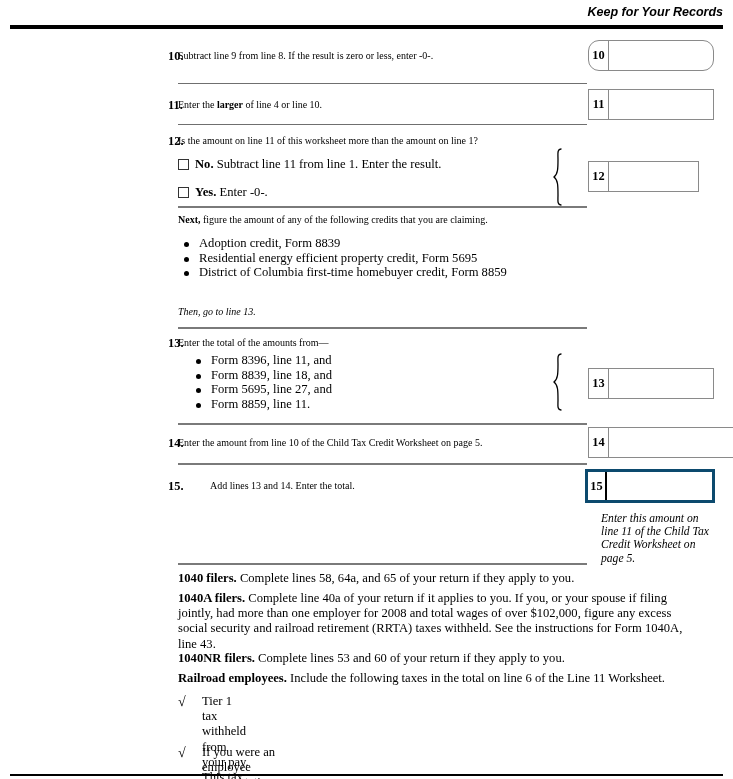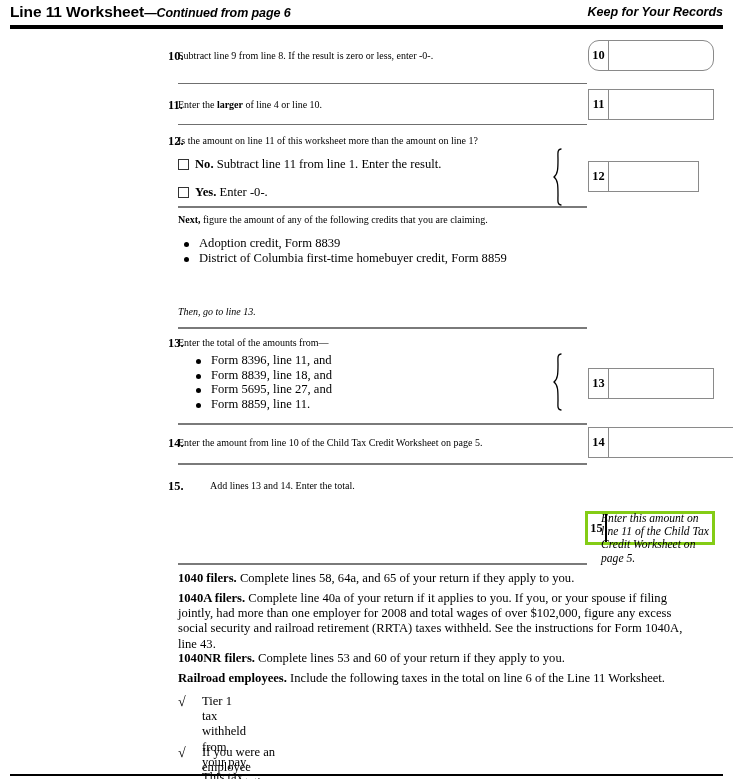--- a/index.html
+++ b/index.html
@@ -108,22 +108,21 @@
     left: 21px; top: 0;
     right: 0; height: 100%;
     font-family: "Liberation Serif", serif;
     font-size: 12.4px;
     display: flex;
     align-items: center;
     padding-left: 4px;
     box-sizing: border-box;
   }
   .amtbox.strong {
-    border: 3px solid #84cc16;
-    margin-top: 42px;
+    border: 3px solid #0c4a6e;
   }
   .amtbox.strong .numcell {
     width: 19px;
     border-right: 2px solid #000;
   }
   .amtbox.strong .valcell { left: 21px; }
 
   
   .cbrow { position: absolute; }
   .cbox {
@@ -204,23 +203,20 @@
     font-family: "Liberation Serif", serif;
     font-size: 12.6px;
     line-height: 15.2px;
     white-space: pre-line;
   }
 </style>
 </head>
 <body>
 
 <div class="header">
-  <div class="hdr-title">
-    <span>Line 11 Worksheet</span><span class="cont">—</span><span class="cont">Continued from page 6</span>
-  </div>
   <div class="hdr-keep">Keep for Your Records</div>
 </div>
 <div class="rule-thick"></div>
 
 <div class="lineno" style="left:168px; top:49px;">10.</div>
 <div class="body-text" style="left:178px; top:49px;">Subtract line 9 from line 8. If the result is zero or less, enter -0-.</div>
 <div class="amtbox" style="left:588px; top:40px; width:126px; height:31px;border-radius:11px;">
   <div class="numcell">10</div>
   <div class="valcell"></div>
 </div>
@@ -260,20 +256,21 @@
   <div class="valcell"></div>
 </div>
 <div class="sep dbl" style="left:178px; top:206px; width:409px;"></div>
 
 <div class="body-text" style="left:178px; top:213px;">
   <span class="b">Next,</span><span> figure the amount of any of the following credits that you are claiming.</span>
 </div>
 
 <div class="bullet-list" style="left:178px; top:236px;">
   <div class="bullet-item">Adoption credit, Form 8839</div>
+  <div class="bullet-item">Residential energy efficient property credit, Form 5695</div>
   <div class="bullet-item">District of Columbia first-time homebuyer credit, Form 8859</div>
 </div>
 
 <div class="body-text i" style="left:178px; top:305px;">Then, go to line 13.</div>
 <div class="sep dbl" style="left:178px; top:327px; width:409px;"></div>
 
 <div class="lineno" style="left:168px; top:336px;">13.</div>
 <div class="body-text" style="left:178px; top:336px;">Enter the total of the amounts from—</div>
 
 <div class="bullet-list" style="left:190px; top:353px;">

